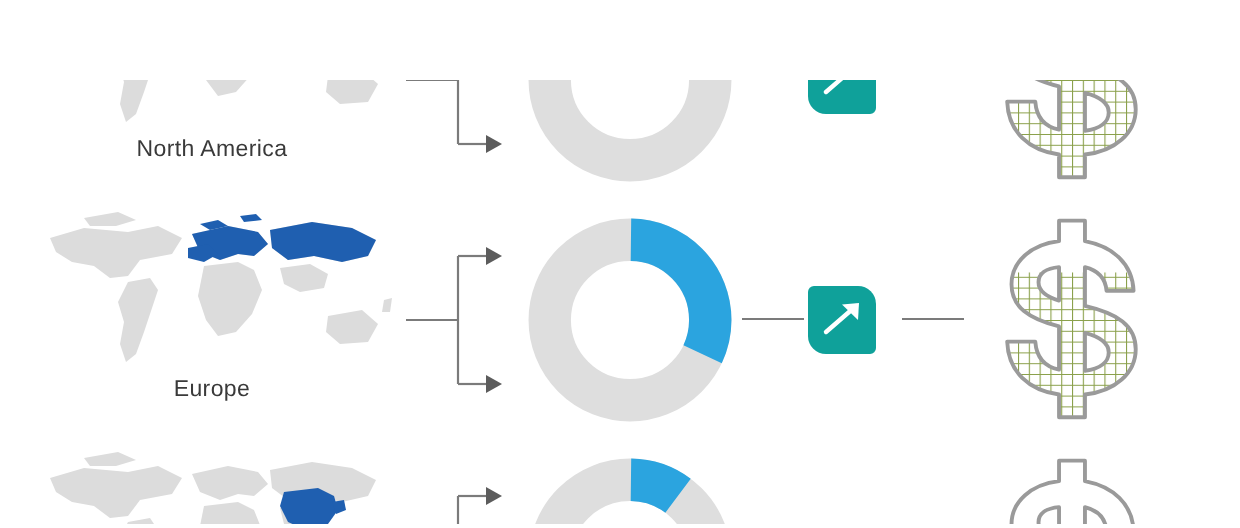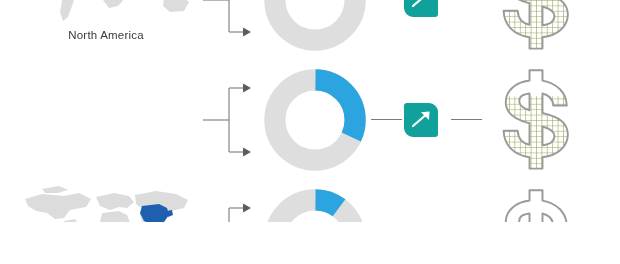--- a/index.html
+++ b/index.html
@@ -3,21 +3,21 @@
 <meta charset="utf-8">
 <style>
   html,body{margin:0;padding:0;}
   body{
     width:620px;height:264px;
     background:#ffffff;
     font-family:"Liberation Sans", sans-serif;
     overflow:hidden;
     position:relative;
   }
-  #stage{position:relative;width:620px;height:222px;overflow:hidden;}
+  #stage{position:relative;width:620px;height:222px;overflow:hidden;margin-top:40px;}
 
   .row{position:absolute;left:0;width:620px;height:120px;}
   .row-0{top:-60px;}
   .row-1{top:60px;}
   .row-2{top:180px;}
 
   
   .map-block{position:absolute;left:16px;top:0;width:180px;height:120px;}
   .map-svg{position:absolute;left:0;top:2px;width:180px;height:86px;display:block;}
   .region-label{
@@ -128,20 +128,43 @@
                  C37 71.5 33.5 67 33 60 H20 C20.5 74 30 82.5 44 84.5 V95 H56 V84.5
                  C70 83 79.5 74.5 79.5 63.5 C79.5 52.5 71 47 56 43.5 V25.5
                  C62 27 65.5 30.5 66 36.5 H78.5 C78 24 69 16 56 13.5 Z
                  M44 25.5 V41 C37.5 39 34.5 36 34.5 32.5 C34.5 28.5 38 26 44 25.5 Z
                  M56 56 C63.5 58 67 61 67 65 C67 69.5 63 72.5 56 73.5 Z" fill="none" stroke="#9a9a9a" stroke-width="1.8" stroke-linejoin="round"></path>
       </svg>
     </div>
   </div>
 
   <div class="row row-1">
+    <div class="map-block">
+      <svg class="map-svg" viewBox="0 0 360 172">
+        <g fill="#dcdcdc">
+          <path d="M18 34 L52 24 L96 28 L126 22 L150 34 L140 50 L108 56 L96 72 L78 74 L62 62 L40 58 L24 48 Z"></path>
+          <path d="M96 78 L118 74 L126 86 L120 104 L112 128 L104 150 L94 158 L88 140 L92 118 L86 98 Z"></path>
+          <path d="M160 30 L196 22 L226 28 L236 40 L222 52 L206 50 L188 56 L168 48 Z"></path>
+          <path d="M172 62 L206 58 L222 66 L230 86 L220 110 L204 128 L186 132 L174 116 L166 92 Z"></path>
+          <path d="M238 26 L280 18 L320 24 L344 36 L336 52 L310 58 L282 52 L256 56 L240 44 Z"></path>
+          <path d="M248 64 L278 60 L296 70 L292 84 L268 88 L252 80 Z"></path>
+          <path d="M296 112 L330 106 L346 120 L336 138 L308 140 L294 128 Z"></path>
+          <path d="M352 96 L360 94 L358 108 L350 108 Z"></path>
+          <path d="M52 14 L86 8 L104 16 L84 22 L58 22 Z"></path>
+        </g>
+        <g fill="#1f5fb0">
+          <path d="M160 30 L196 22 L226 28 L236 40 L222 52 L206 50 L188 56 L168 48 Z"></path>
+          <path d="M238 26 L280 18 L320 24 L344 36 L336 52 L310 58 L282 52 L256 56 L240 44 Z"></path>
+          <path d="M156 44 L176 40 L186 50 L172 58 L156 54 Z"></path>
+          <path d="M168 20 L186 16 L196 22 L178 26 Z"></path>
+          <path d="M208 12 L224 10 L230 16 L212 18 Z"></path>
+        </g>
+      </svg>
+      <div class="region-label">Europe</div>
+    </div>
 
     <svg class="bracket" viewBox="0 0 55 84">
       <path d="M0 42 H26" stroke="#7b7b7b" stroke-width="1.1" fill="none"></path>
       <path d="M26 10 V74" stroke="#7b7b7b" stroke-width="1.1" fill="none"></path>
       <path d="M26 10 H40" stroke="#7b7b7b" stroke-width="1.1" fill="none"></path>
       <path d="M26 74 H40" stroke="#7b7b7b" stroke-width="1.1" fill="none"></path>
       <path d="M40 5.5 L48 10 L40 14.5 Z" fill="#5c5c5c"></path>
       <path d="M40 69.5 L48 74 L40 78.5 Z" fill="#5c5c5c"></path>
     </svg>
 

